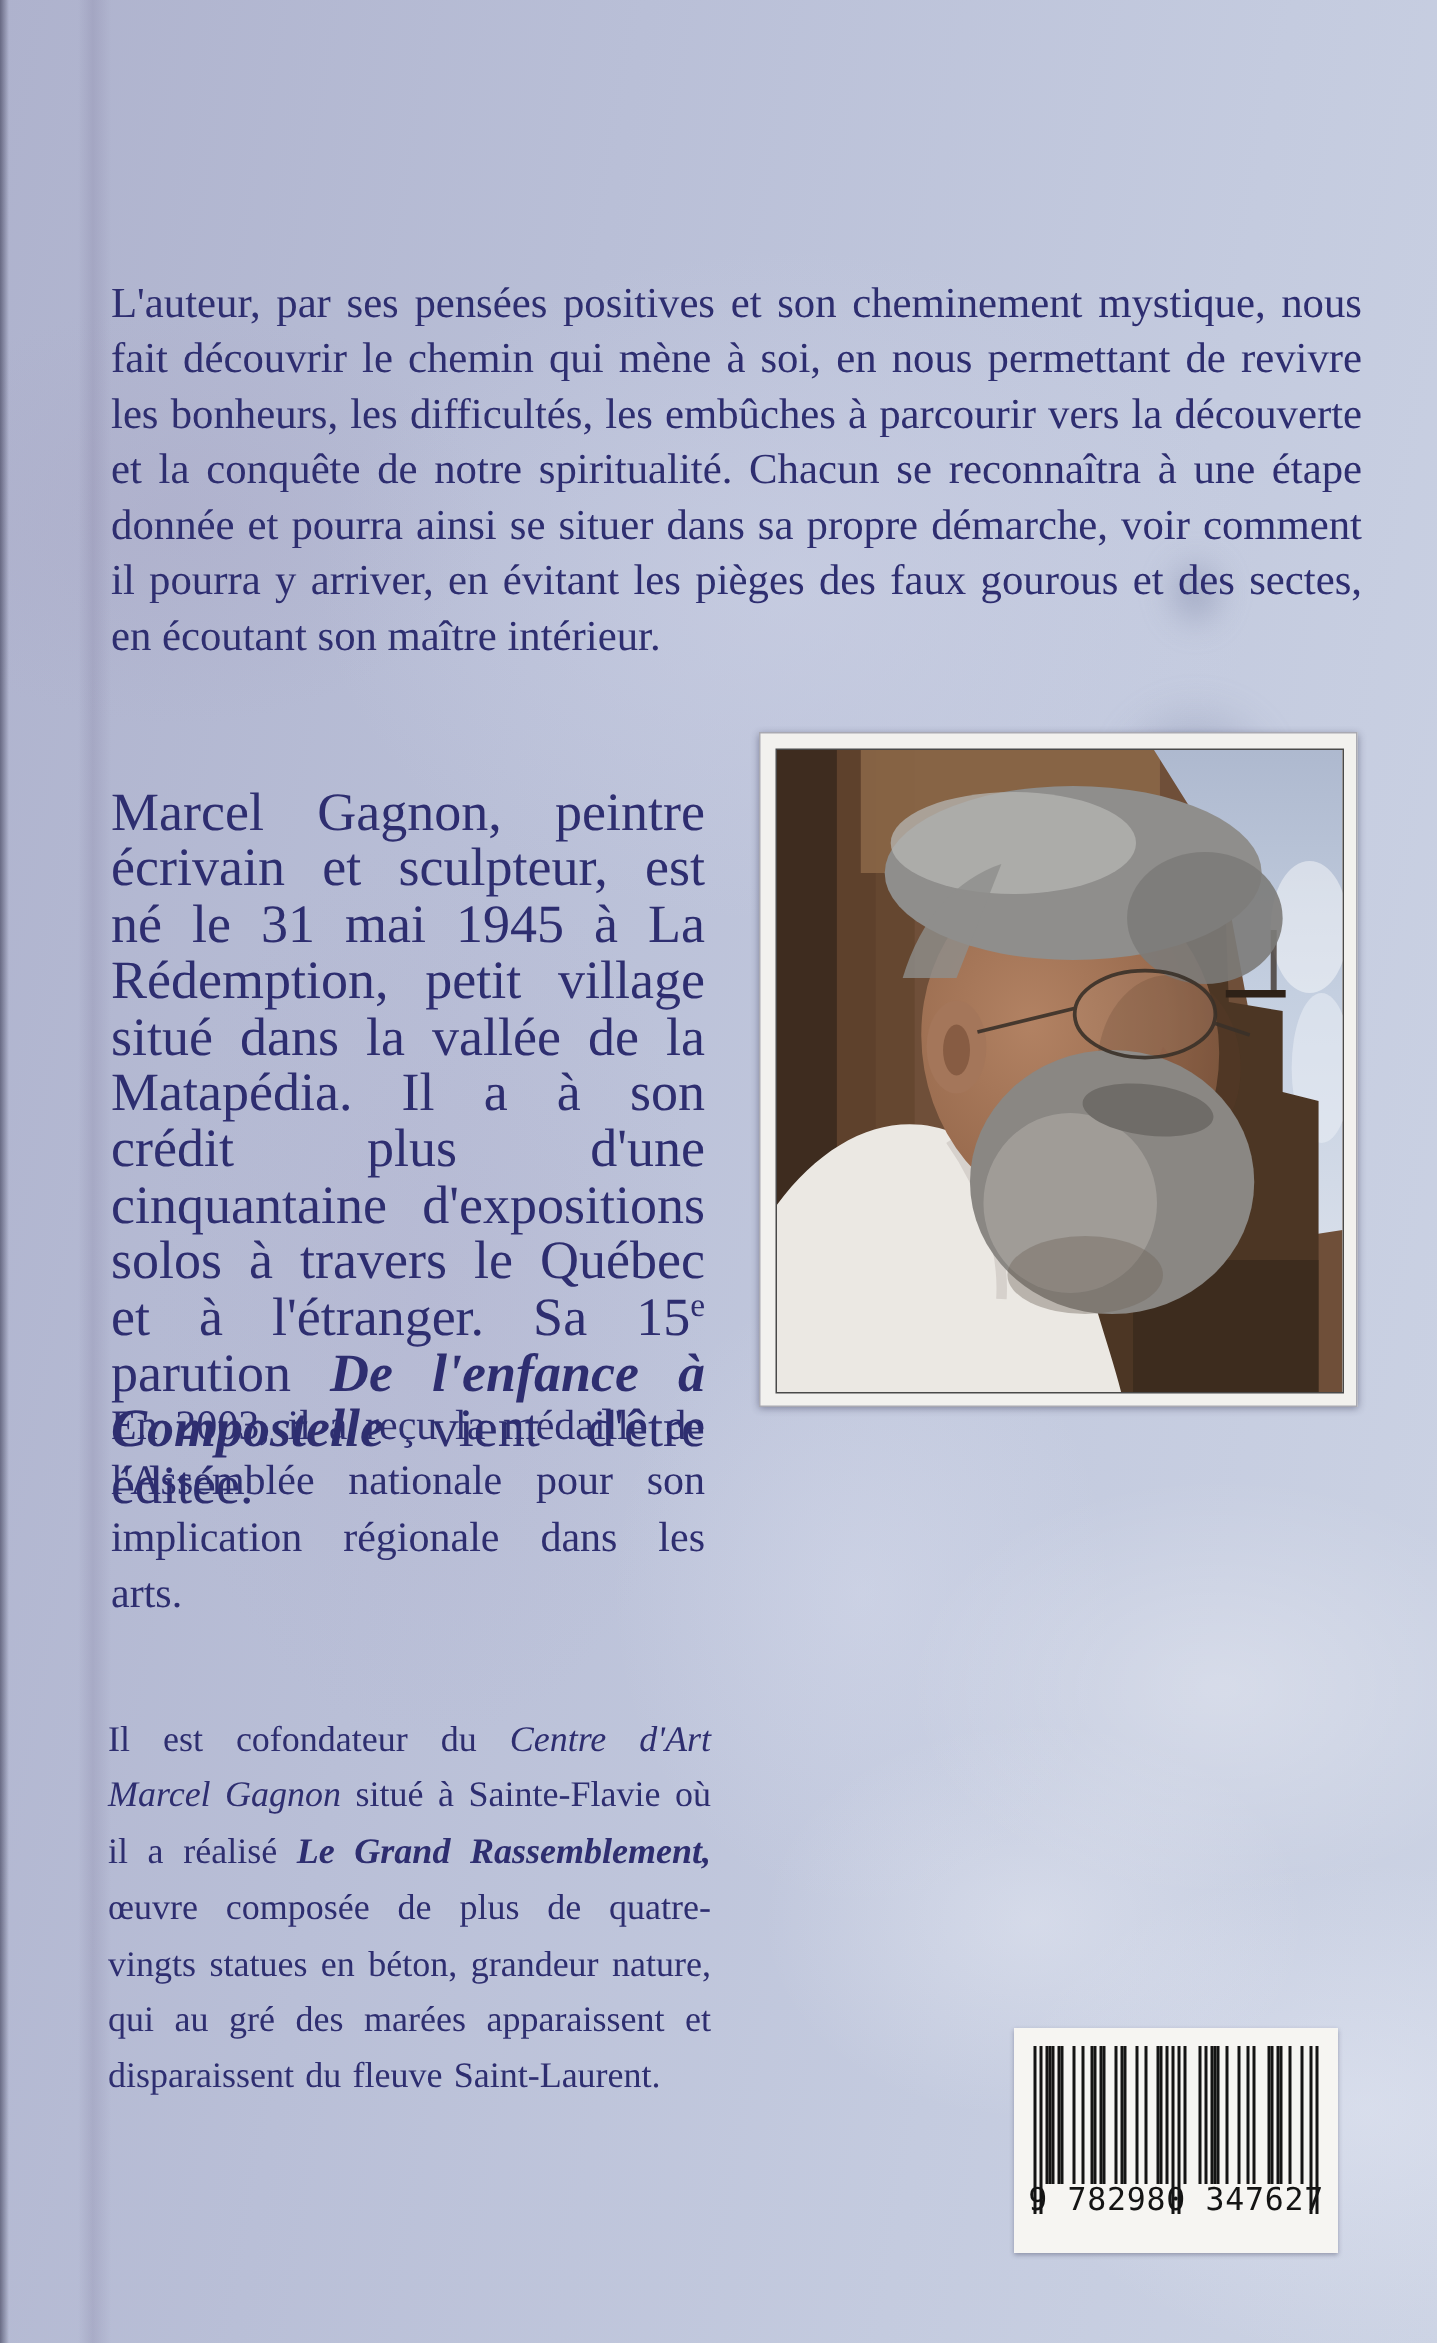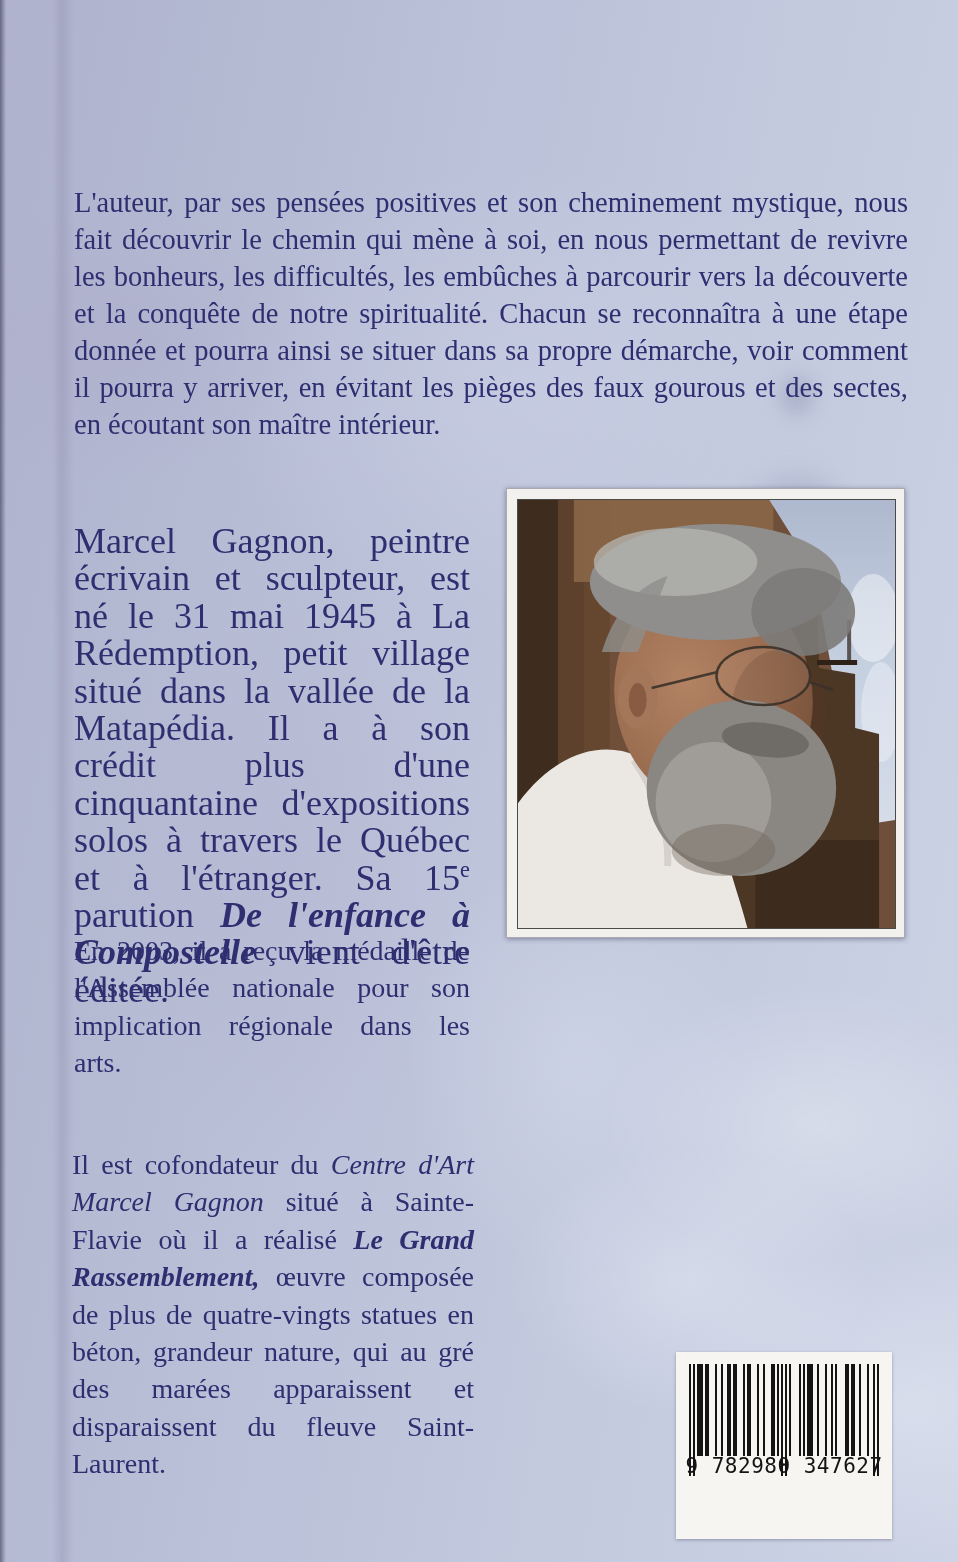--- a/index.html
+++ b/index.html
@@ -40,33 +40,33 @@
     hyphens:auto;
     -webkit-hyphens:auto;
   }
   .para .seg-b{font-weight:normal;}
   .para .seg-i{font-style:italic;}
   .para .seg-bi{font-weight:bold;font-style:italic;}
   .para sup{font-size:0.62em;line-height:0;}
   #p-intro{left:74px;top:155px;width:834px;font-size:28.5px;line-height:37px;}
   #p-bio{left:74px;top:487px;width:396px;font-size:36px;line-height:37.4px;word-spacing:1.5px;}
   #p-medal{left:74px;top:904px;width:396px;font-size:28px;line-height:37.4px;word-spacing:2px;}
-  #p-founder{left:72px;top:1118px;width:402px;font-size:28px;line-height:37.4px;word-spacing:1.5px;}
+  #p-founder{left:72px;top:1118px;width:402px;font-size:24px;line-height:37.4px;word-spacing:1.5px;}
   .photo-frame{
     position:absolute;left:506px;top:488px;
     width:377px;height:428px;
     background:#f2f1ee;
     padding:10px;
     border:1px solid #a9a9b2;
     box-shadow:0 1px 5px rgba(40,40,70,.45);
   }
   .photo-frame svg{display:block;width:100%;height:100%;border:1px solid #4a4a4a;}
   .barcode-panel{
     position:absolute;left:676px;top:1352px;
-    width:216px;height:187px;
+    width:216px;height:150px;
     background:#f6f5f2;
     box-shadow:0 1px 3px rgba(40,40,70,.35);
     text-decoration:underline;
   }
   .barcode-panel svg{display:block;margin:12px auto 0 auto;}
   .barcode-number{
     position:absolute;left:0;right:0;top:102px;
     text-align:center;
     font-family:"DejaVu Sans Mono","Liberation Mono",monospace;
     font-size:21px;color:#141414;letter-spacing:0.5px;

